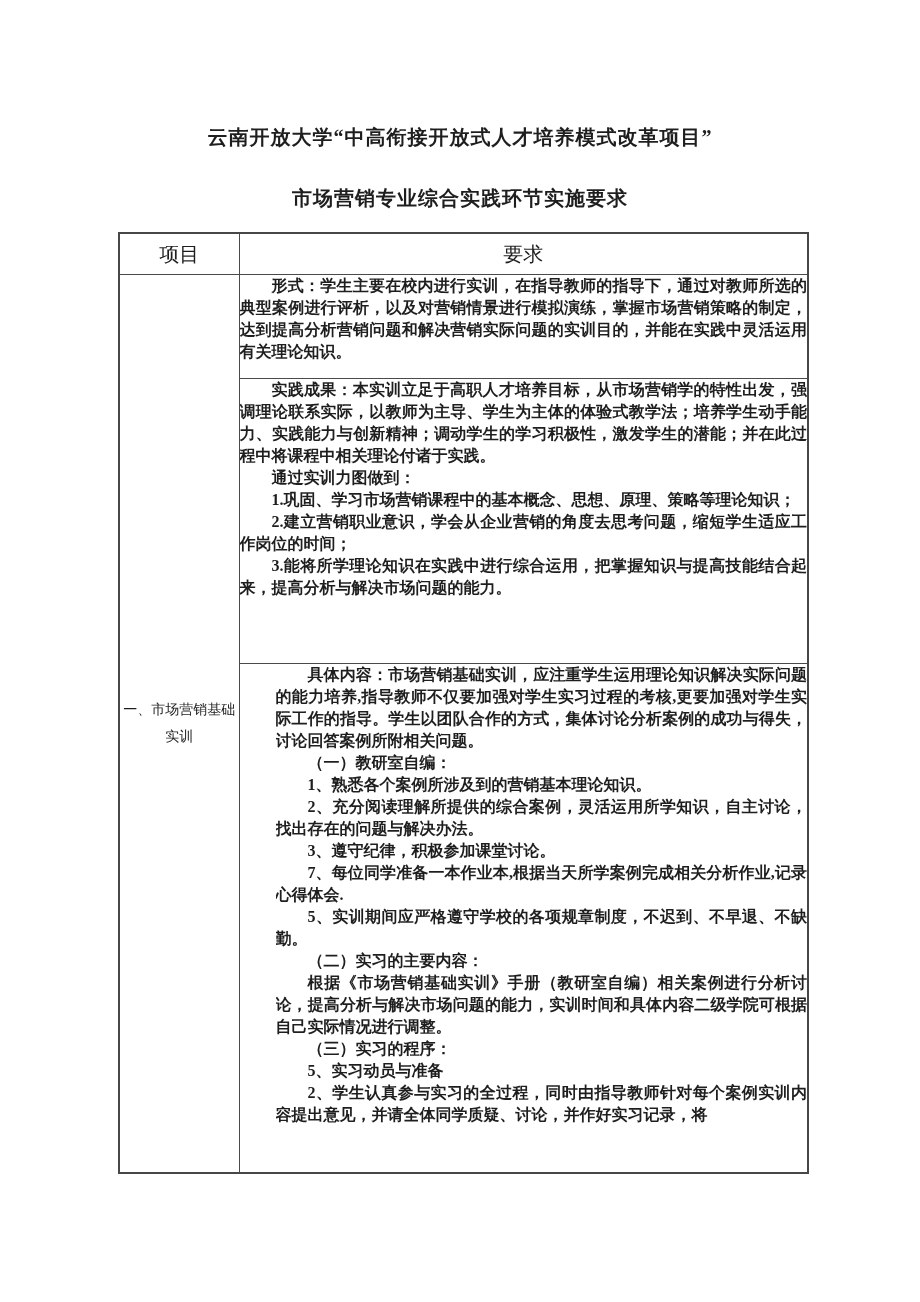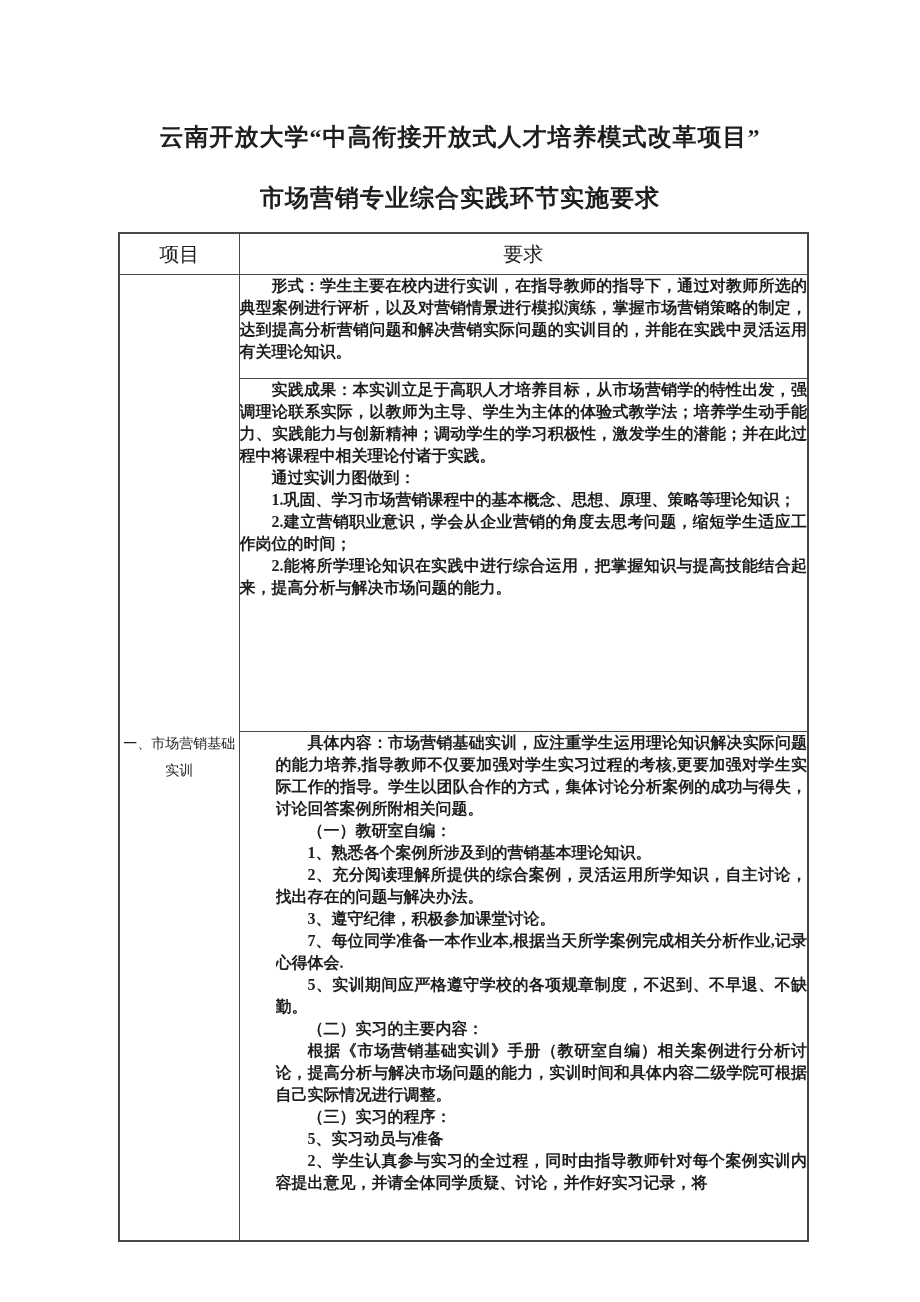--- a/index.html
+++ b/index.html
@@ -9,21 +9,21 @@
     position: relative;
     font-family: "Liberation Serif", "DejaVu Serif", serif;
     color: #1e1e1e;
     overflow: hidden;
   }
   .doc-title {
     position: absolute;
     left: 0; width: 920px;
     text-align: center;
     font-weight: bold;
-    font-size: 24px;
+    font-size: 20px;
     line-height: 30px;
     letter-spacing: 1px;
     white-space: nowrap;
   }
   .doc-title.line1 { top: 122px; }
   .doc-title.line2 { top: 183px; }
 
   table.doc-table {
     position: absolute;
     left: 118px; top: 232px;
@@ -85,28 +85,28 @@
     <tr style="height:104px;">
       <td class="label-cell" rowspan="3">
         <span>一、市场营销基础实训</span>
       </td>
       <td class="content-cell">
         <div class="cellbox h-a">
           <p>形式：学生主要在校内进行实训，在指导教师的指导下，通过对教师所选的典型案例进行评析，以及对营销情景进行模拟演练，掌握市场营销策略的制定，达到提高分析营销问题和解决营销实际问题的实训目的，并能在实践中灵活运用有关理论知识。</p>
         </div>
       </td>
     </tr>
-    <tr style="height:353px;">
+    <tr style="height:285px;">
       <td class="content-cell">
         <div class="cellbox h-b">
           <p>实践成果：本实训立足于高职人才培养目标，从市场营销学的特性出发，强调理论联系实际，以教师为主导、学生为主体的体验式教学法；培养学生动手能力、实践能力与创新精神；调动学生的学习积极性，激发学生的潜能；并在此过程中将课程中相关理论付诸于实践。</p>
           <p>通过实训力图做到：</p>
           <p>1.巩固、学习市场营销课程中的基本概念、思想、原理、策略等理论知识；</p>
           <p>2.建立营销职业意识，学会从企业营销的角度去思考问题，缩短学生适应工作岗位的时间；</p>
-          <p>2.能将所学理论知识在实践中进行综合运用，把掌握知识与提高技能结合起来，提高分析与解决市场问题的能力。</p>
+          <p>3.能将所学理论知识在实践中进行综合运用，把掌握知识与提高技能结合起来，提高分析与解决市场问题的能力。</p>
         </div>
       </td>
     </tr>
     <tr style="height:509px;">
       <td class="content-cell">
         <div class="cellbox h-c">
           <p>具体内容：市场营销基础实训，应注重学生运用理论知识解决实际问题的能力培养,指导教师不仅要加强对学生实习过程的考核,更要加强对学生实际工作的指导。学生以团队合作的方式，集体讨论分析案例的成功与得失，讨论回答案例所附相关问题。</p>
           <p>（一）教研室自编：</p>
           <p>1、熟悉各个案例所涉及到的营销基本理论知识。</p>
           <p>2、充分阅读理解所提供的综合案例，灵活运用所学知识，自主讨论，找出存在的问题与解决办法。</p>

